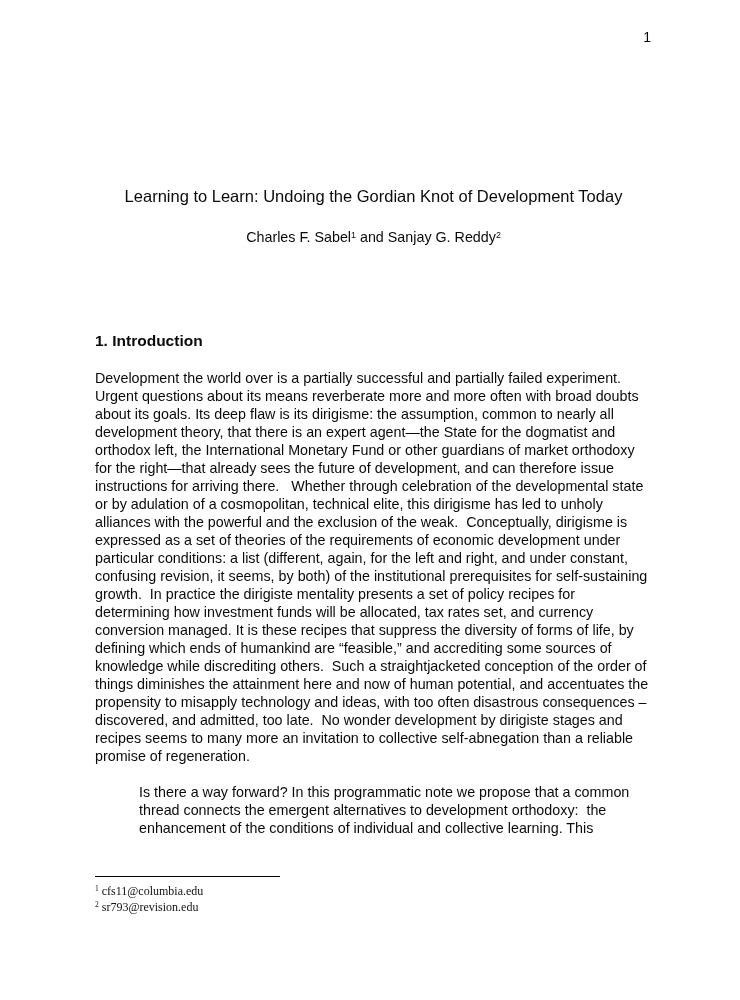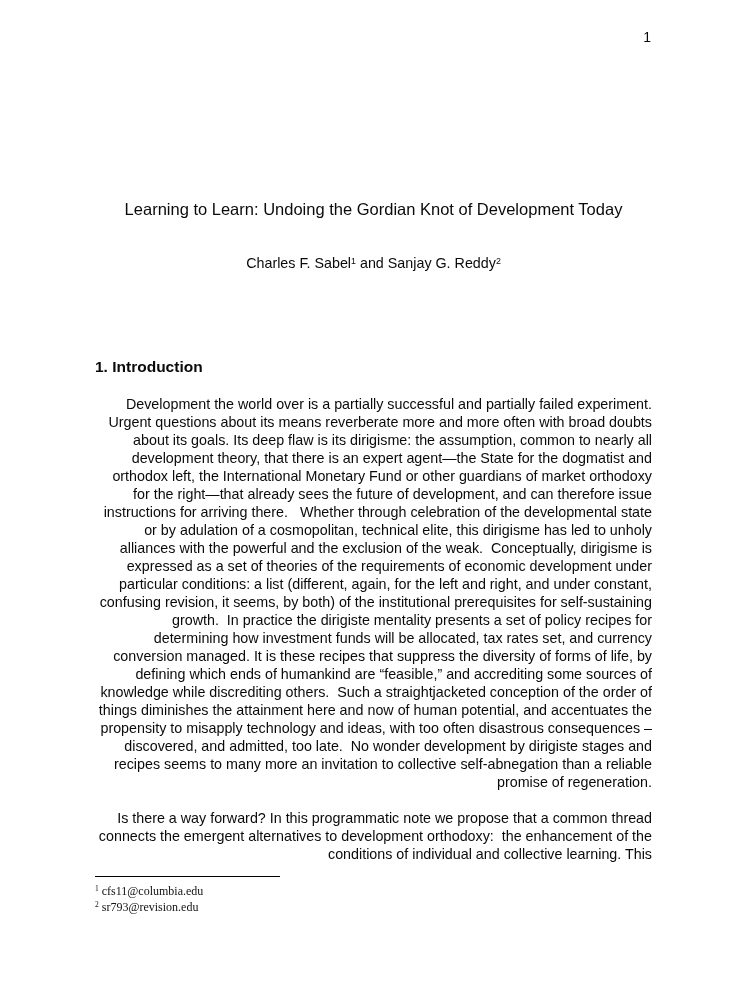--- a/index.html
+++ b/index.html
@@ -21,32 +21,32 @@
   }
   .page-number {
     position: absolute;
     top: 29px;
     right: 89px;
     font-size: 14px;
   }
   .content {
     position: absolute;
     left: 95px;
-    top: 13px;
+    top: 0;
     width: 557px;
   }
   .title {
     margin-top: 186px;
     text-align: center;
     font-size: 16.5px;
     font-weight: normal;
     line-height: 20px;
   }
   .authors {
-    margin-top: 36px;
+    margin-top: 23px;
     text-align: center;
     font-size: 14.3px;
     line-height: 17px;
   }
   sup {
     font-size: 0.62em;
     vertical-align: baseline;
     position: relative;
     top: -0.5em;
   }
@@ -54,24 +54,25 @@
     margin-top: 83px;
     font-size: 15.5px;
     font-weight: bold;
     line-height: 19px;
   }
   .body-para {
     margin-top: 19px;
     font-size: 14.3px;
     line-height: 18px;
     white-space: pre-wrap;
-    text-align: right;
+    text-align: left;
   }
   .body-para + .body-para {
     margin-top: 18px;
+    margin-left: 44px;
   }
   .footnote-area {
     position: absolute;
     left: 95px;
     top: 876px;
     width: 557px;
     font-family: "Liberation Serif", "DejaVu Serif", serif;
     font-size: 12px;
     color: #111;
   }

